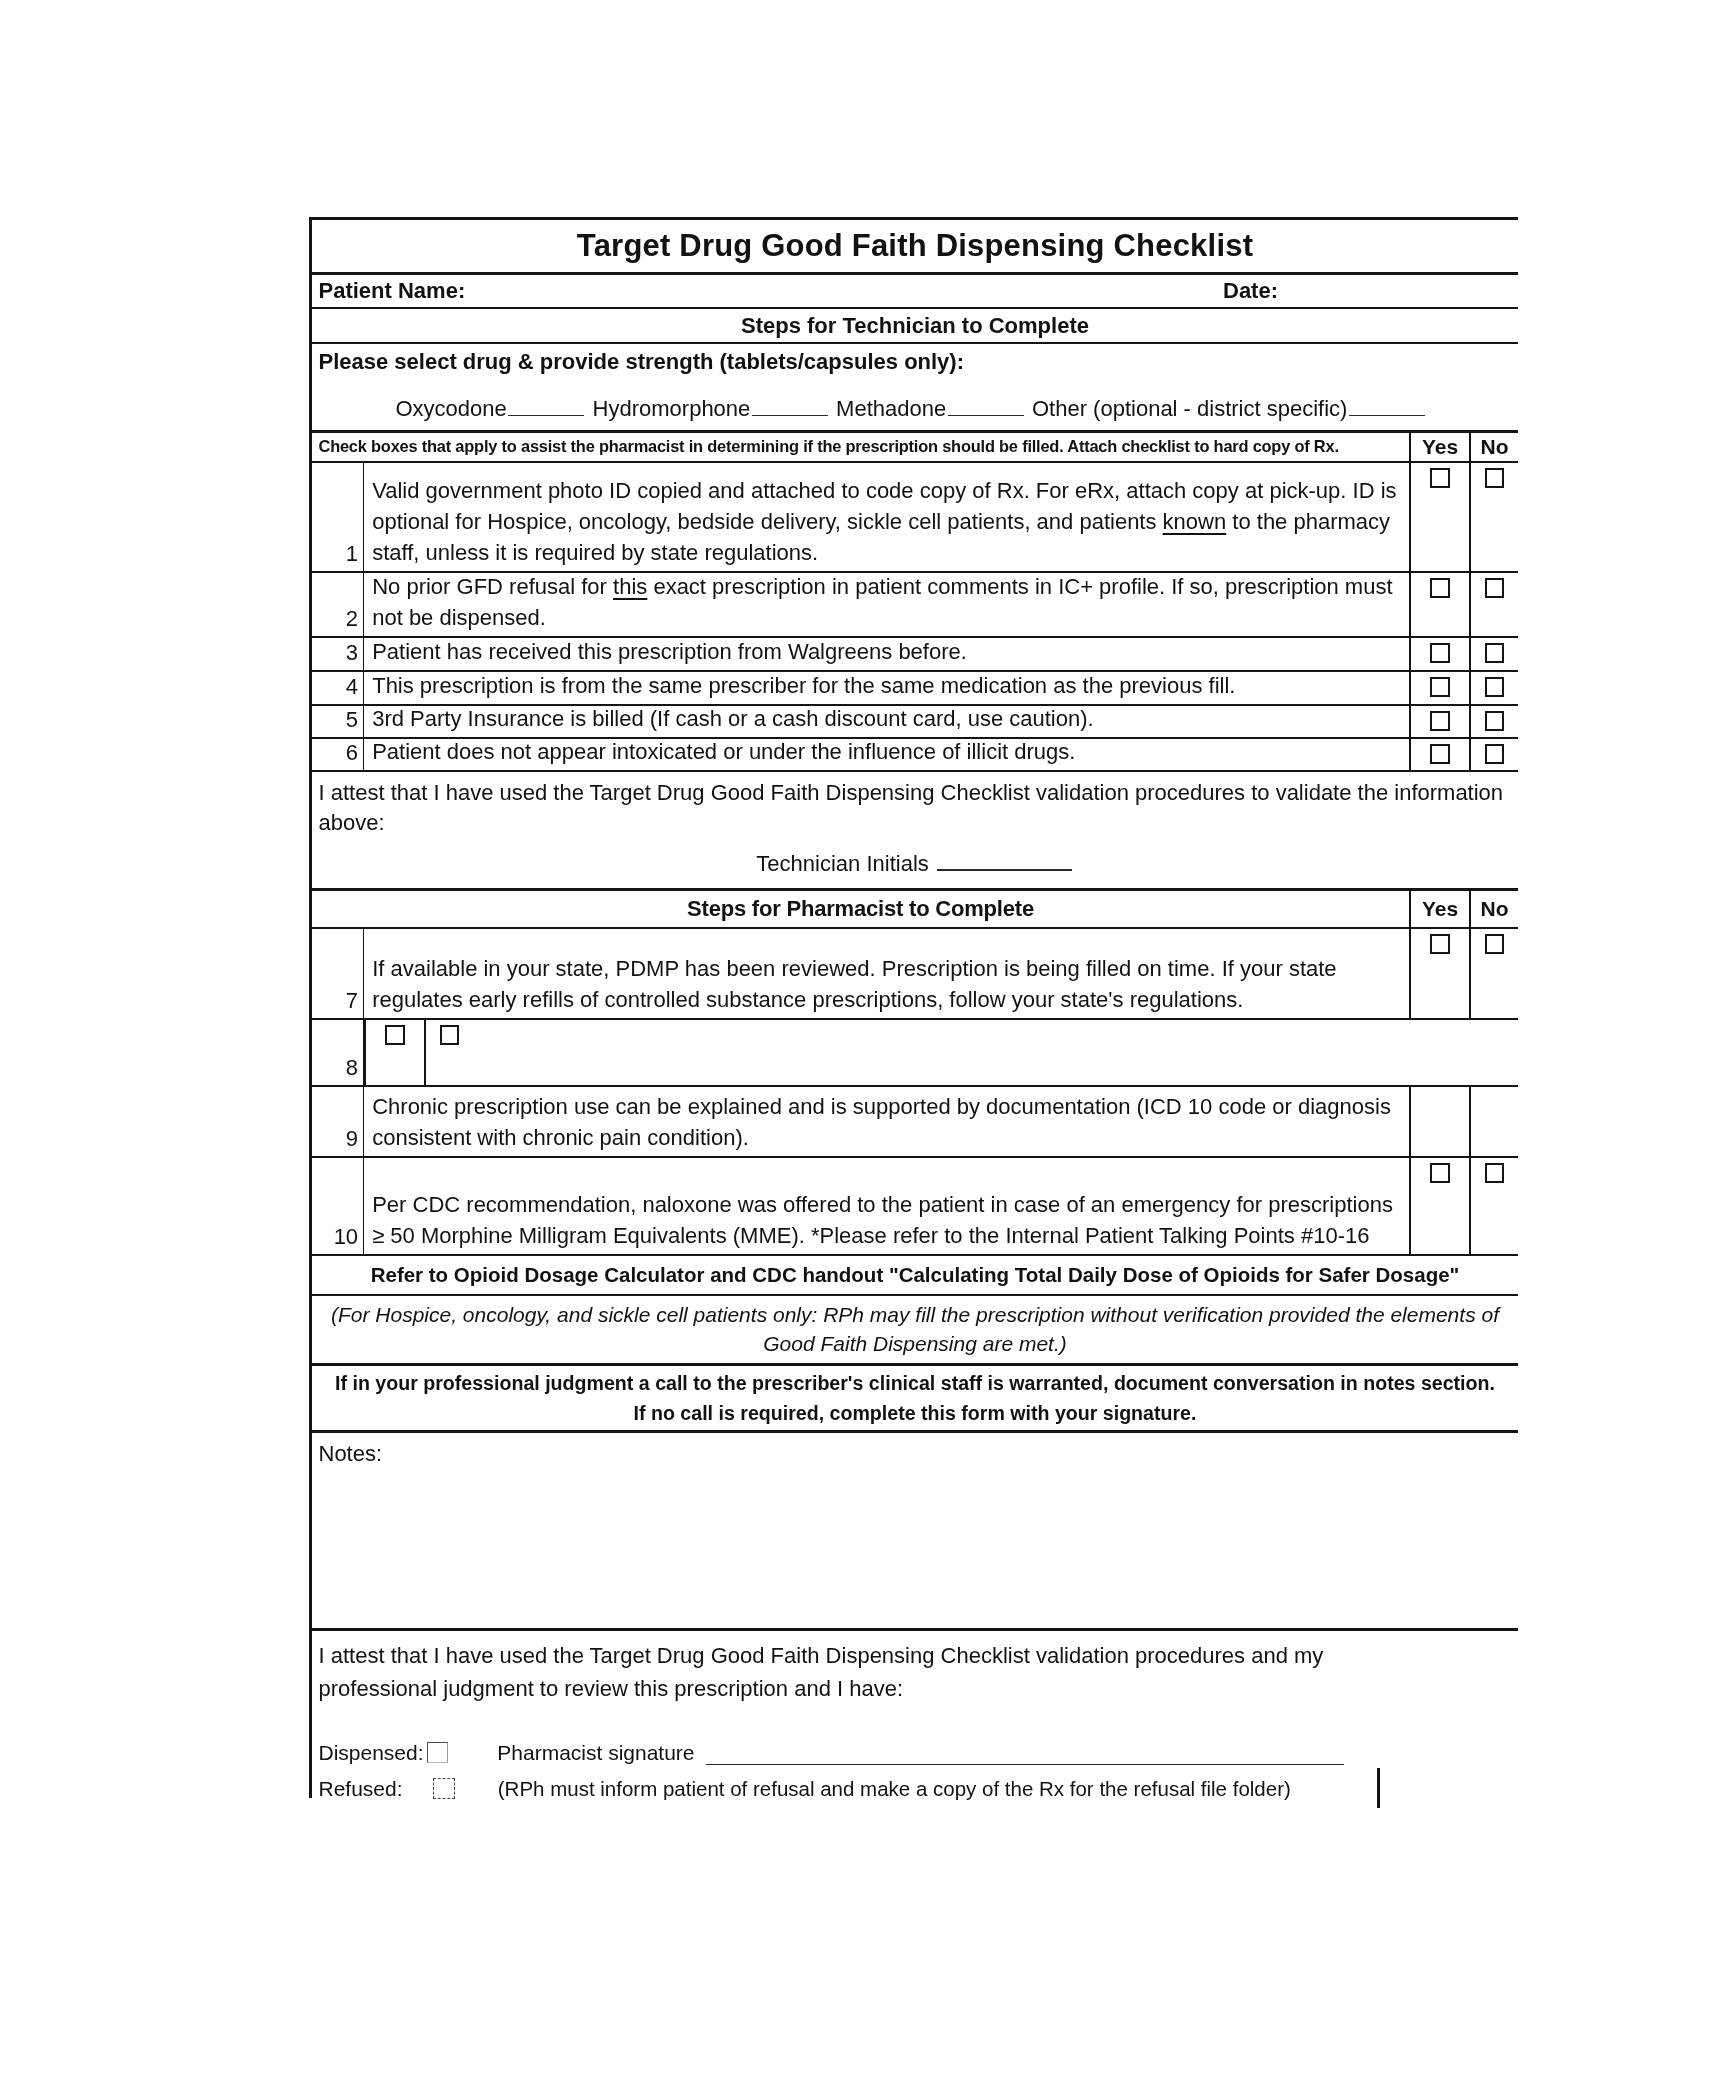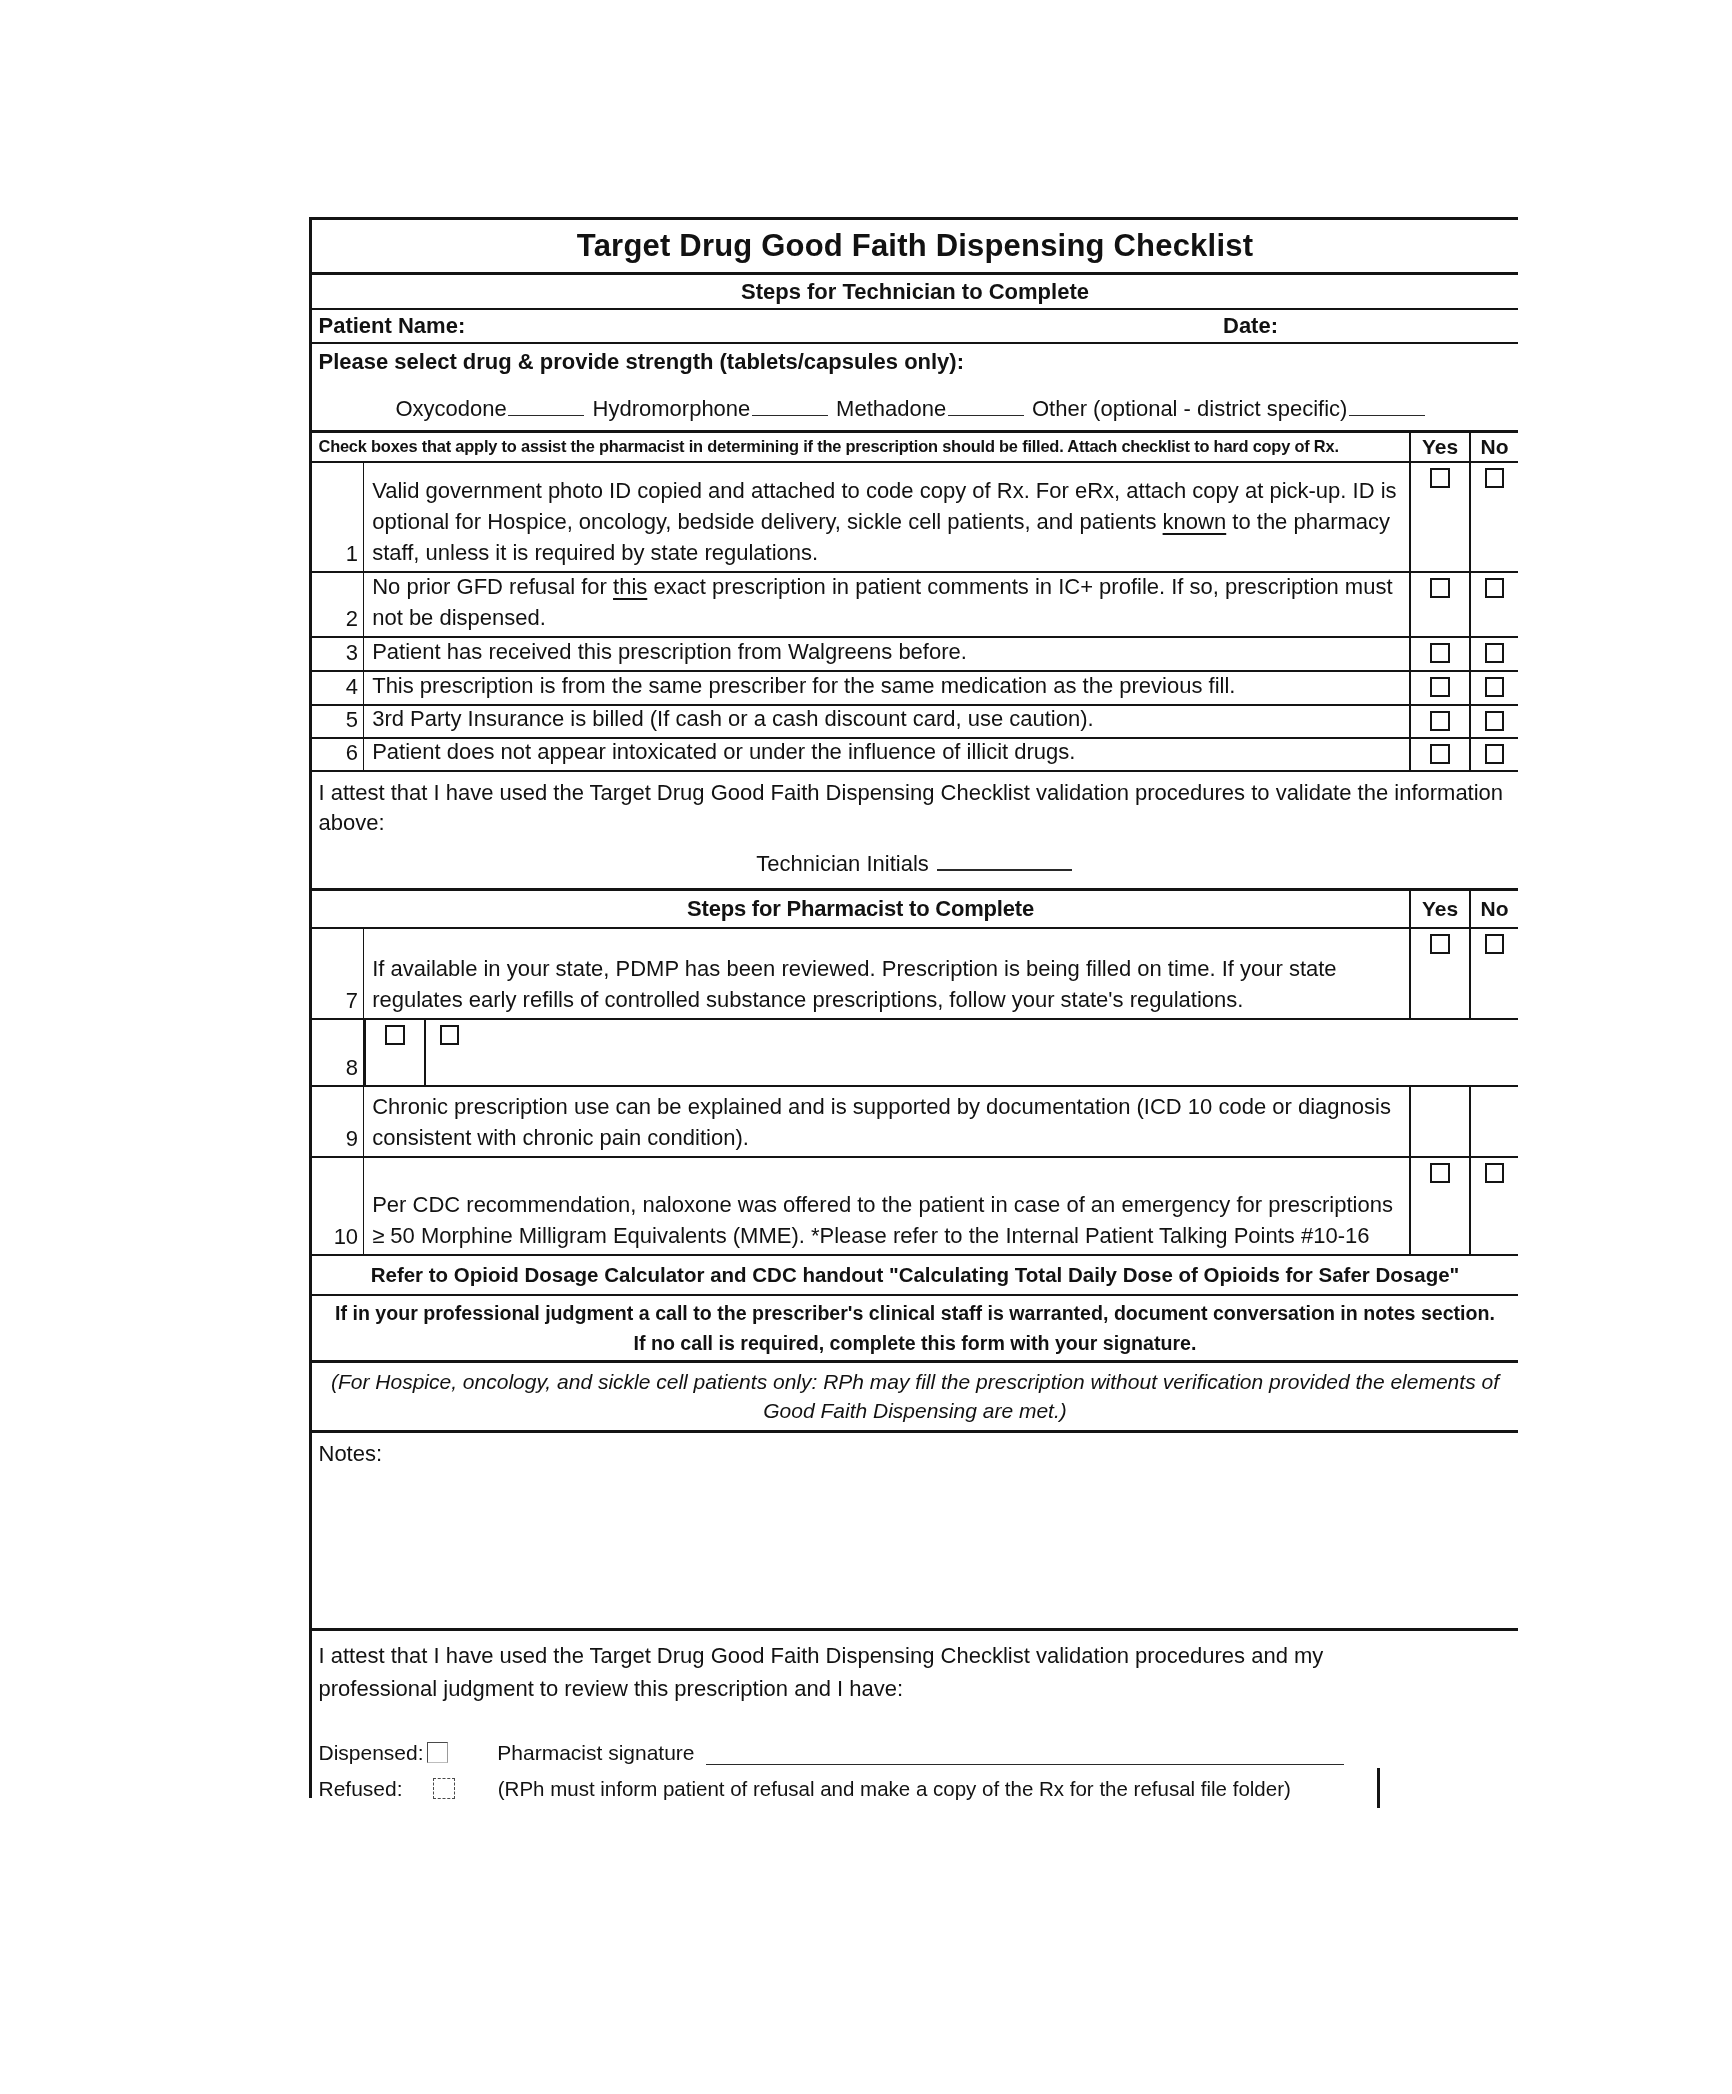--- a/index.html
+++ b/index.html
@@ -95,31 +95,31 @@
 <body>
 
 <div class="form">
   <div class="edge-right"></div>
   <div class="edge-bottom"></div>
 
   <div class="frow thick h-title">
     <div class="c-title">Target Drug Good Faith Dispensing Checklist</div>
   </div>
 
-  <div class="frow h-steps">
-    <div class="c-steps">Steps for Technician to Complete</div>
-  </div>
-
   <div class="frow h-patient">
     <div class="c-patient">
       <span>Patient Name:</span>
       <span class="fill-space"></span>
       <span class="date-label">Date:</span>
       <span></span>
     </div>
+  </div>
+
+  <div class="frow h-steps">
+    <div class="c-steps">Steps for Technician to Complete</div>
   </div>
 
   <div class="frow thick h-drug">
     <div class="c-drug">
       <div class="drug-prompt">Please select drug &amp; provide strength (tablets/capsules only):</div>
       <div class="drug-line" id="drug-options">
           <div class="drug-opt">
     <span>Oxycodone</span>
             <span class="blank drug-blank"></span>
   </div>
@@ -280,29 +280,29 @@
     <div class="cell-cb no">
           <div class="cbx"></div>
         </div>
   </div>
     </div>
 
   <div class="frow h-refer">
     <div class="c-center-bold">Refer to Opioid Dosage Calculator and CDC handout "Calculating Total Daily Dose of Opioids for Safer Dosage"</div>
   </div>
 
+  <div class="frow thick h-italic">
+    <div class="c-italic">
+      <div class="italic-inner">(For Hospice, oncology, and sickle cell patients only: RPh may fill the prescription without verification provided the elements of Good Faith Dispensing are met.)</div>
+    </div>
+  </div>
+
   <div class="frow thick h-judgment">
     <div class="c-judgment">
       <div class="judgment-inner">If in your professional judgment a call to the prescriber's clinical staff is warranted, document conversation in notes section. If no call is required, complete this form with your signature.</div>
-    </div>
-  </div>
-
-  <div class="frow thick h-italic">
-    <div class="c-italic">
-      <div class="italic-inner">(For Hospice, oncology, and sickle cell patients only: RPh may fill the prescription without verification provided the elements of Good Faith Dispensing are met.)</div>
     </div>
   </div>
 
   <div class="frow thick h-notes">
     <div class="c-notes">
       <span>Notes:</span>
       <div style="height:147px;"></div>
     </div>
   </div>
 

